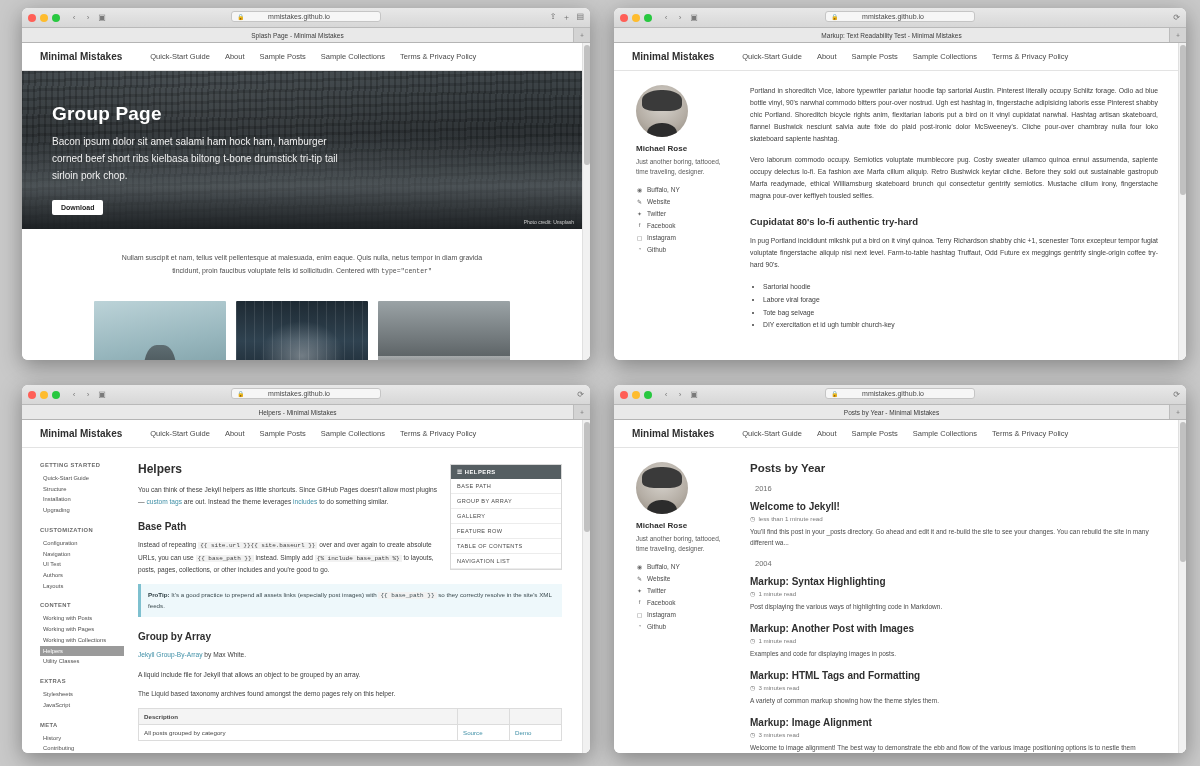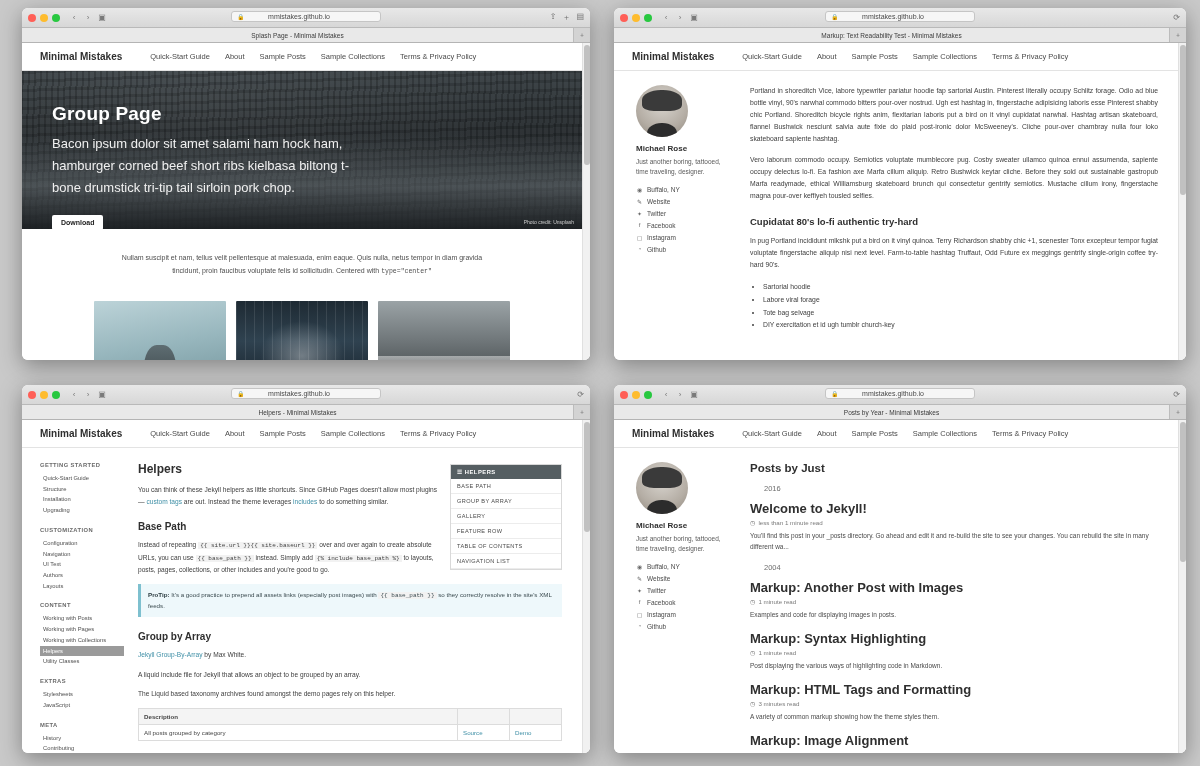--- a/index.html
+++ b/index.html
@@ -107,21 +107,21 @@
       repeating-linear-gradient(92deg, rgba(0,0,0,.22) 0 2px, rgba(255,255,255,.02) 2px 6px),
       repeating-linear-gradient(178deg, rgba(0,0,0,.18) 0 3px, rgba(255,255,255,.015) 3px 9px);
     opacity: .75;
   }
   .splash .mist {
     position: absolute; left: 0; right: 0; bottom: 0; height: 60%;
     background: linear-gradient(180deg, rgba(120,130,135,0) 0%, rgba(150,158,162,.35) 55%, rgba(30,34,37,.85) 100%);
   }
   .splash .inner { position: relative; padding: 32px 0 0 30px; color: #fff; max-width: 330px; }
   .splash h1 { margin: 0 0 8px; font-size: 19px; font-weight: bold; letter-spacing: .2px; }
-  .splash p { margin: 0 0 12px; font-size: 13px; line-height: 1.7; color: #f0f0f0; }
+  .splash p { margin: 0 0 12px; font-size: 10px; line-height: 1.7; color: #f0f0f0; }
   .btn-download {
     display: inline-block; background: #fff; color: #222;
     font-size: 7px; font-weight: bold; padding: 4px 9px; border-radius: 2px;
   }
   .credit {
     position: absolute; right: 8px; bottom: 4px; color: #cfcfcf; font-size: 5px;
   }
   .centered-note {
     padding: 22px 90px; text-align: center; color: #4e4e4e;
     font-size: 7px; line-height: 1.9;
@@ -173,23 +173,23 @@
   .author-links li .gi { width: 7px; text-align: center; color: #6b6b6b; font-size: 6px; }
 
   .article { flex: 1; min-width: 0; }
   .article h1 { margin: 0 0 10px; font-size: 11.5px; color: #2f2f2f; }
   .article h2 { margin: 14px 0 8px; font-size: 9.5px; color: #2f2f2f; }
   .article p { margin: 0 0 10px; font-size: 6.8px; line-height: 1.75; color: #404040; text-align: justify; }
   .article ul.bullets { margin: 0; padding-left: 13px; }
   .article ul.bullets li { font-size: 6.8px; color: #404040; line-height: 1.9; }
 
   
-  .year { font-size: 7.5px; color: #6d6d6d; margin: 10px 14px 8px; }
+  .year { font-size: 7.5px; color: #6d6d6d; margin: 10px 5px 8px; }
   .post { margin-bottom: 11px; }
-  .post h3 { margin: 8px 0 3px; font-size: 13px; color: #2f2f2f; }
+  .post h3 { margin: 8px 0 3px; font-size: 10px; color: #2f2f2f; }
   .post .meta { font-size: 6.2px; color: #7a7a7a; margin-bottom: 4px; display:flex; gap:3px; align-items:center;}
   .post .excerpt { font-size: 6.5px; color: #4a4a4a; line-height: 1.7; }
 
   
   .docs { display: flex; padding: 14px 20px 0 18px; gap: 14px; }
   .docnav { width: 84px; flex: 0 0 84px; }
   .docnav .grp { font-size: 5.8px; font-weight: bold; color: #6a6a6a; letter-spacing: .4px; margin: 0 0 5px; }
   .docnav ul { list-style: none; margin: 0 0 11px; padding: 0; }
   .docnav li { font-size: 5.8px; color: #4f4f4f; line-height: 1.85; padding: 0 3px; }
   .docnav li.active { background: #9a9a9a; color: #fff; }
@@ -610,50 +610,50 @@
                 <span>Instagram</span>
               </li>
               <li>
                 <span class="gi">◔</span>
                 <span>Github</span>
               </li>
             </ul>
           </div>
 
           <div class="article">
-            <h1>Posts by Just</h1>
+            <h1>Posts by Year</h1>
 
             <div class="year">2016</div>
             <div class="post">
               <h3>Welcome to Jekyll!</h3>
               <div class="meta">
                 <span>◷</span>
                 <span>less than 1 minute read</span>
               </div>
               <div class="excerpt">You'll find this post in your _posts directory. Go ahead and edit it and re-build the site to see your changes. You can rebuild the site in many different wa...</div>
             </div>
 
             <div class="year">2004</div>
 
             <div class="post">
+              <h3>Markup: Syntax Highlighting</h3>
+              <div class="meta">
+                <span>◷</span>
+                <span>1 minute read</span>
+              </div>
+              <div class="excerpt">Post displaying the various ways of highlighting code in Markdown.</div>
+            </div>
+
+            <div class="post">
               <h3>Markup: Another Post with Images</h3>
               <div class="meta">
                 <span>◷</span>
                 <span>1 minute read</span>
               </div>
               <div class="excerpt">Examples and code for displaying images in posts.</div>
-            </div>
-
-            <div class="post">
-              <h3>Markup: Syntax Highlighting</h3>
-              <div class="meta">
-                <span>◷</span>
-                <span>1 minute read</span>
-              </div>
-              <div class="excerpt">Post displaying the various ways of highlighting code in Markdown.</div>
             </div>
 
             <div class="post">
               <h3>Markup: HTML Tags and Formatting</h3>
               <div class="meta">
                 <span>◷</span>
                 <span>3 minutes read</span>
               </div>
               <div class="excerpt">A variety of common markup showing how the theme styles them.</div>
             </div>

